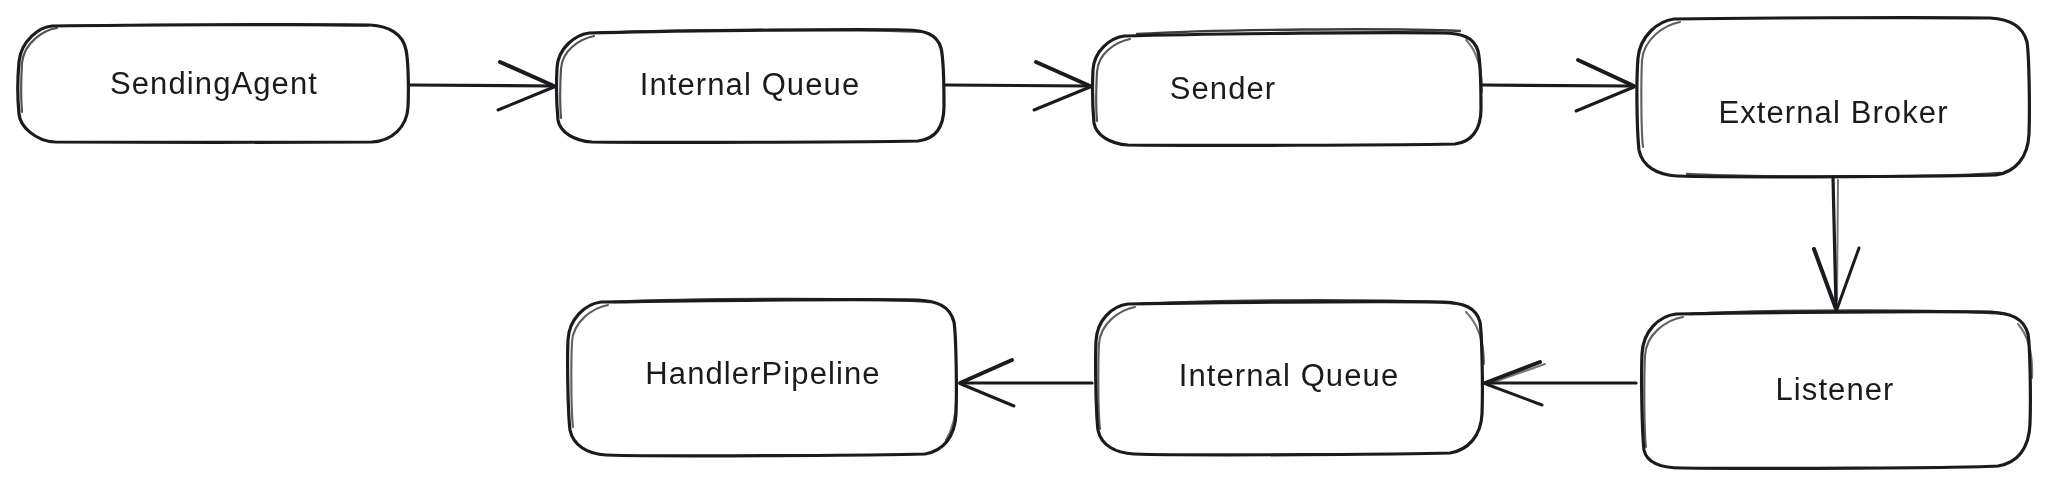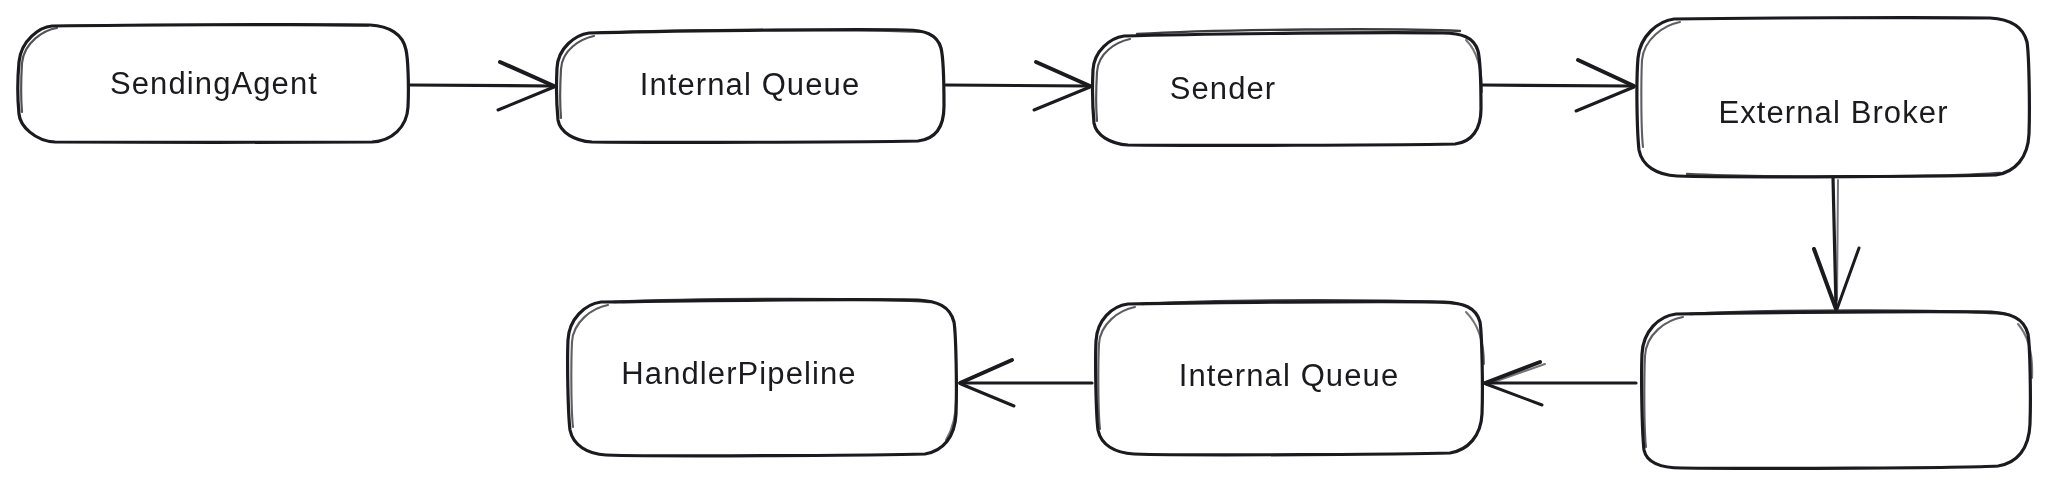--- a/index.html
+++ b/index.html
@@ -145,20 +145,21 @@
   <div class="node-hit" style="left:556px;top:30px;width:388px;height:110px;"></div>
   <div class="node-label" style="left:556px;top:30px;width:388px;height:110px;">Internal Queue</div>
 
   <div class="node-hit" style="left:1092px;top:33px;width:390px;height:112px;"></div>
   <div class="node-label" style="left:1028px;top:33px;width:390px;height:112px;">Sender</div>
 
   <div class="node-hit" style="left:1637px;top:18px;width:393px;height:157px;"></div>
   <div class="node-label" style="left:1637px;top:22px;width:393px;height:181px;">External Broker</div>
 
   <div class="node-hit" style="left:568px;top:300px;width:390px;height:148px;"></div>
-  <div class="node-label" style="left:544px;top:300px;width:390px;height:148px;">HandlerPipeline</div>
+  <div class="node-label" style="left:568px;top:300px;width:390px;height:148px;">HandlerPipeline</div>
 
   <div class="node-hit" style="left:1096px;top:302px;width:386px;height:148px;"></div>
   <div class="node-label" style="left:1096px;top:302px;width:386px;height:148px;">Internal Queue</div>
 
   <div class="node-hit" style="left:1640px;top:312px;width:390px;height:156px;"></div>
+  <div class="node-label" style="left:1640px;top:312px;width:390px;height:156px;">Listener</div>
 
 </div>
 
 </body></html>

